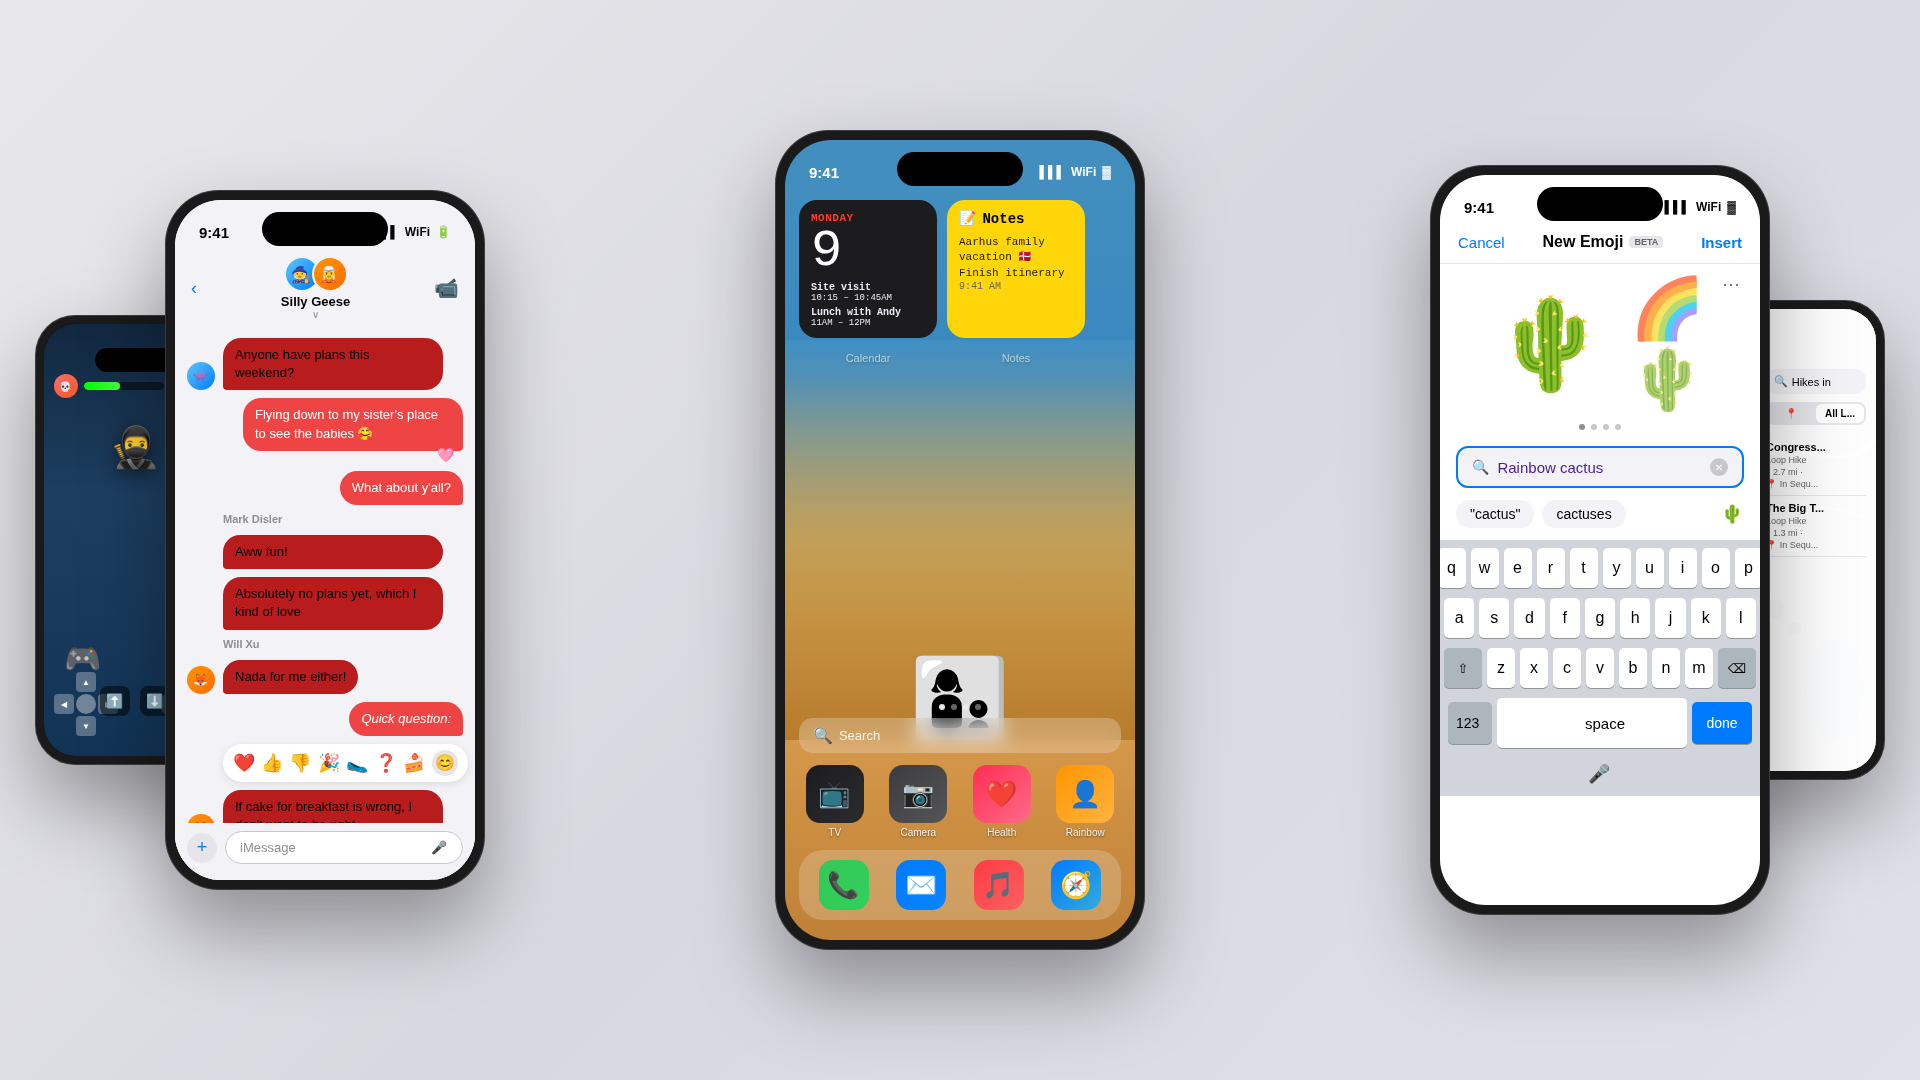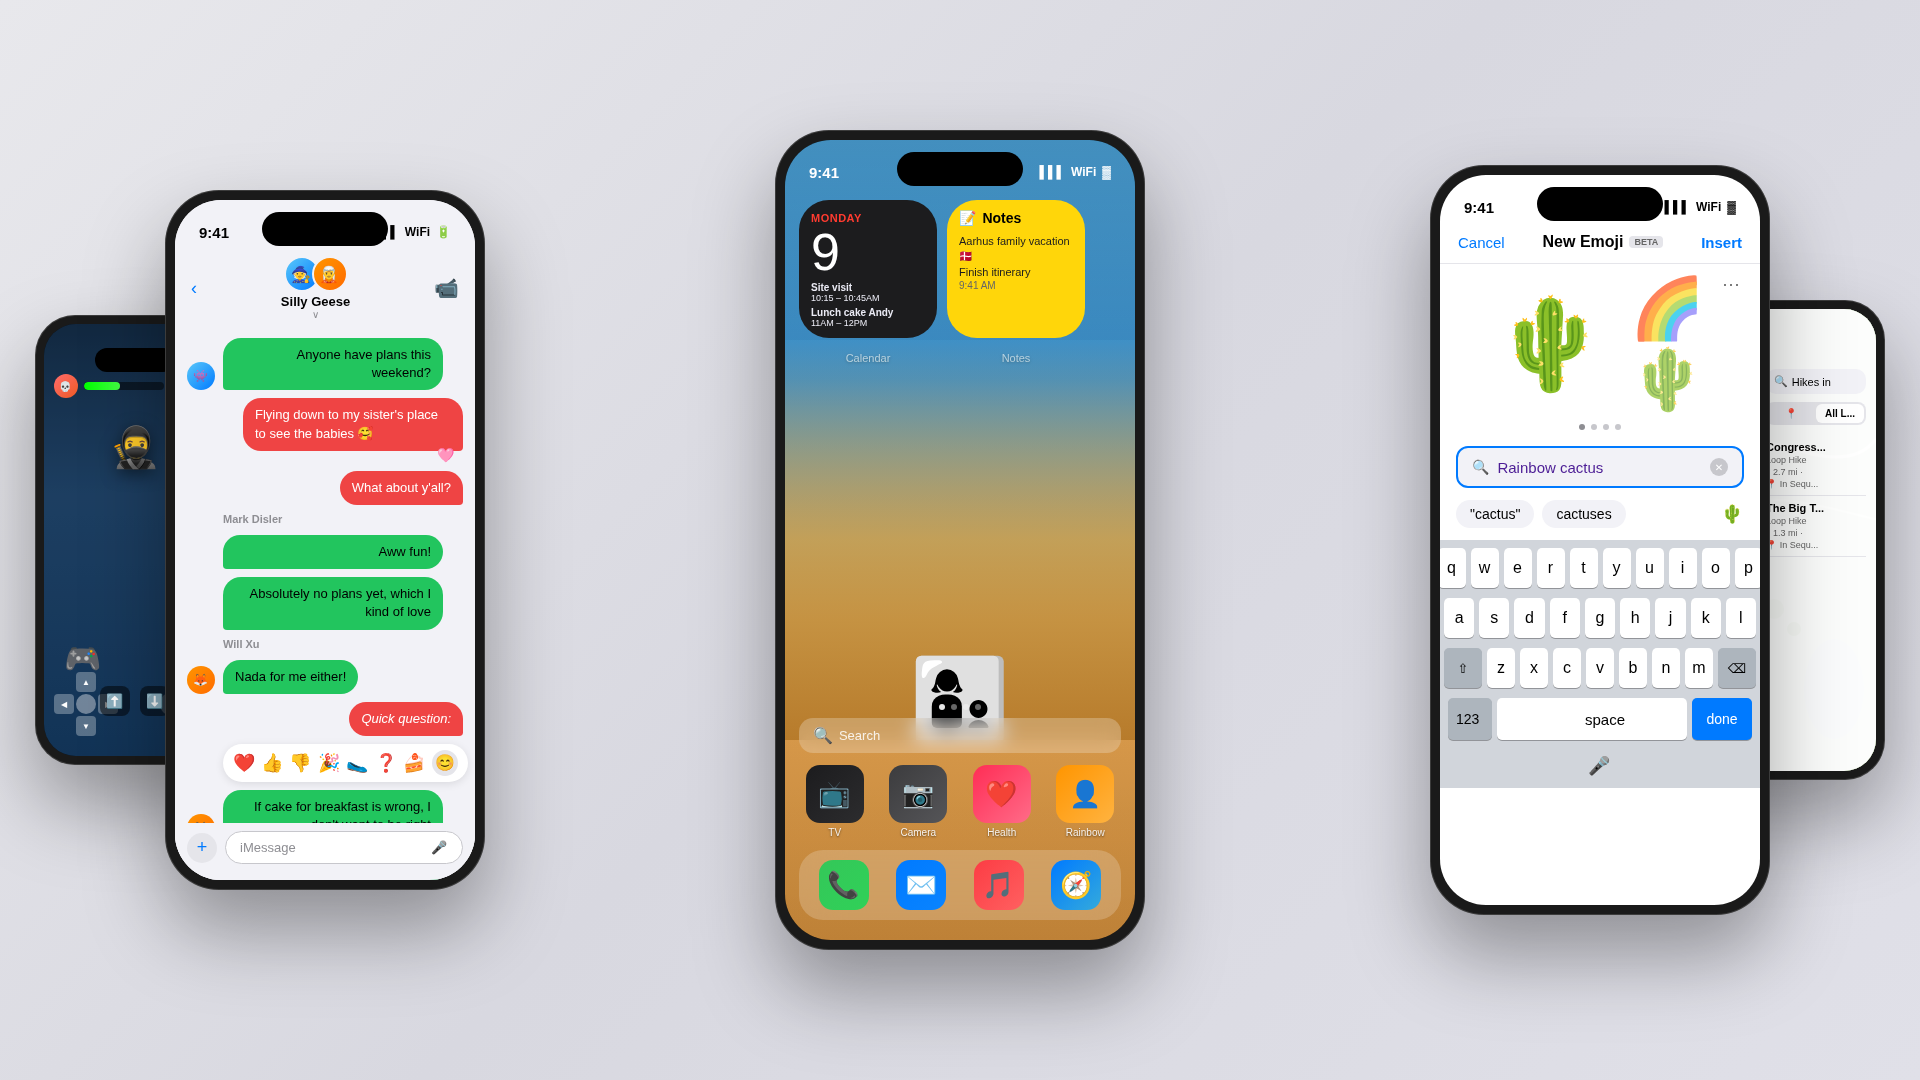--- a/index.html
+++ b/index.html
@@ -160,28 +160,27 @@
       border-radius: 50%;
       background: linear-gradient(135deg, #5ac8fa, #007aff);
       display: flex;
       align-items: center;
       justify-content: center;
       font-size: 12px;
       flex-shrink: 0;
     }
 
     .msg-bubble-incoming {
-      background: #22c55e;
+      background: #b91c1c;
       border-radius: 18px 18px 18px 4px;
       padding: 8px 12px;
       font-size: 13px;
       color: #000;
       max-width: 220px;
       line-height: 1.4;
-      text-align: right;
     }
 
     .msg-bubble-outgoing {
       background: #ef4444;
       border-radius: 18px 18px 4px 18px;
       padding: 8px 12px;
       font-size: 13px;
       color: #fff;
       max-width: 220px;
       margin-left: auto;
@@ -308,22 +307,23 @@
       color: #fff;
     }
 
     .widgets-row {
       display: flex;
       gap: 10px;
       padding: 10px 14px;
     }
 
     .widget {
-      border-radius: 30px;
+      border-radius: 18px;
       overflow: hidden;
+      font-family: Liberation Mono, monospace;
     }
 
     .widget-calendar {
       width: 138px;
       height: 138px;
       background: #1c1c1e;
       padding: 12px;
       color: #fff;
     }
 
@@ -690,21 +690,21 @@
       display: flex;
       align-items: center;
       box-shadow: 0 1px 0 rgba(0,0,0,0.3);
       min-width: 44px;
     }
 
     .key-space {
       flex: 1;
       background: #fff;
       border-radius: 5px;
-      height: 42px;
+      height: 50px;
       display: flex;
       align-items: center;
       justify-content: center;
       font-size: 15px;
       color: #000;
       box-shadow: 0 1px 0 rgba(0,0,0,0.3);
       padding-left: 26px;
     }
 
     .key-done {
@@ -1065,21 +1065,21 @@
 
         <div class="widgets-row">
           <div class="widget widget-calendar">
             <div class="day-label">MONDAY</div>
             <div class="day-number">9</div>
             <div class="event">
               <div class="event-title">Site visit</div>
               <div>10:15 – 10:45AM</div>
             </div>
             <div class="event" style="margin-top:4px;">
-              <div class="event-title">Lunch cake Andy</div>
+              <div class="event-title">Lunch with Andy</div>
               <div>11AM – 12PM</div>
             </div>
           </div>
 
           <div class="widget widget-notes">
             <div class="widget-notes-header">
               <span class="notes-icon">📝</span>
               <span class="notes-title">Notes</span>
             </div>
             <div class="notes-content">

